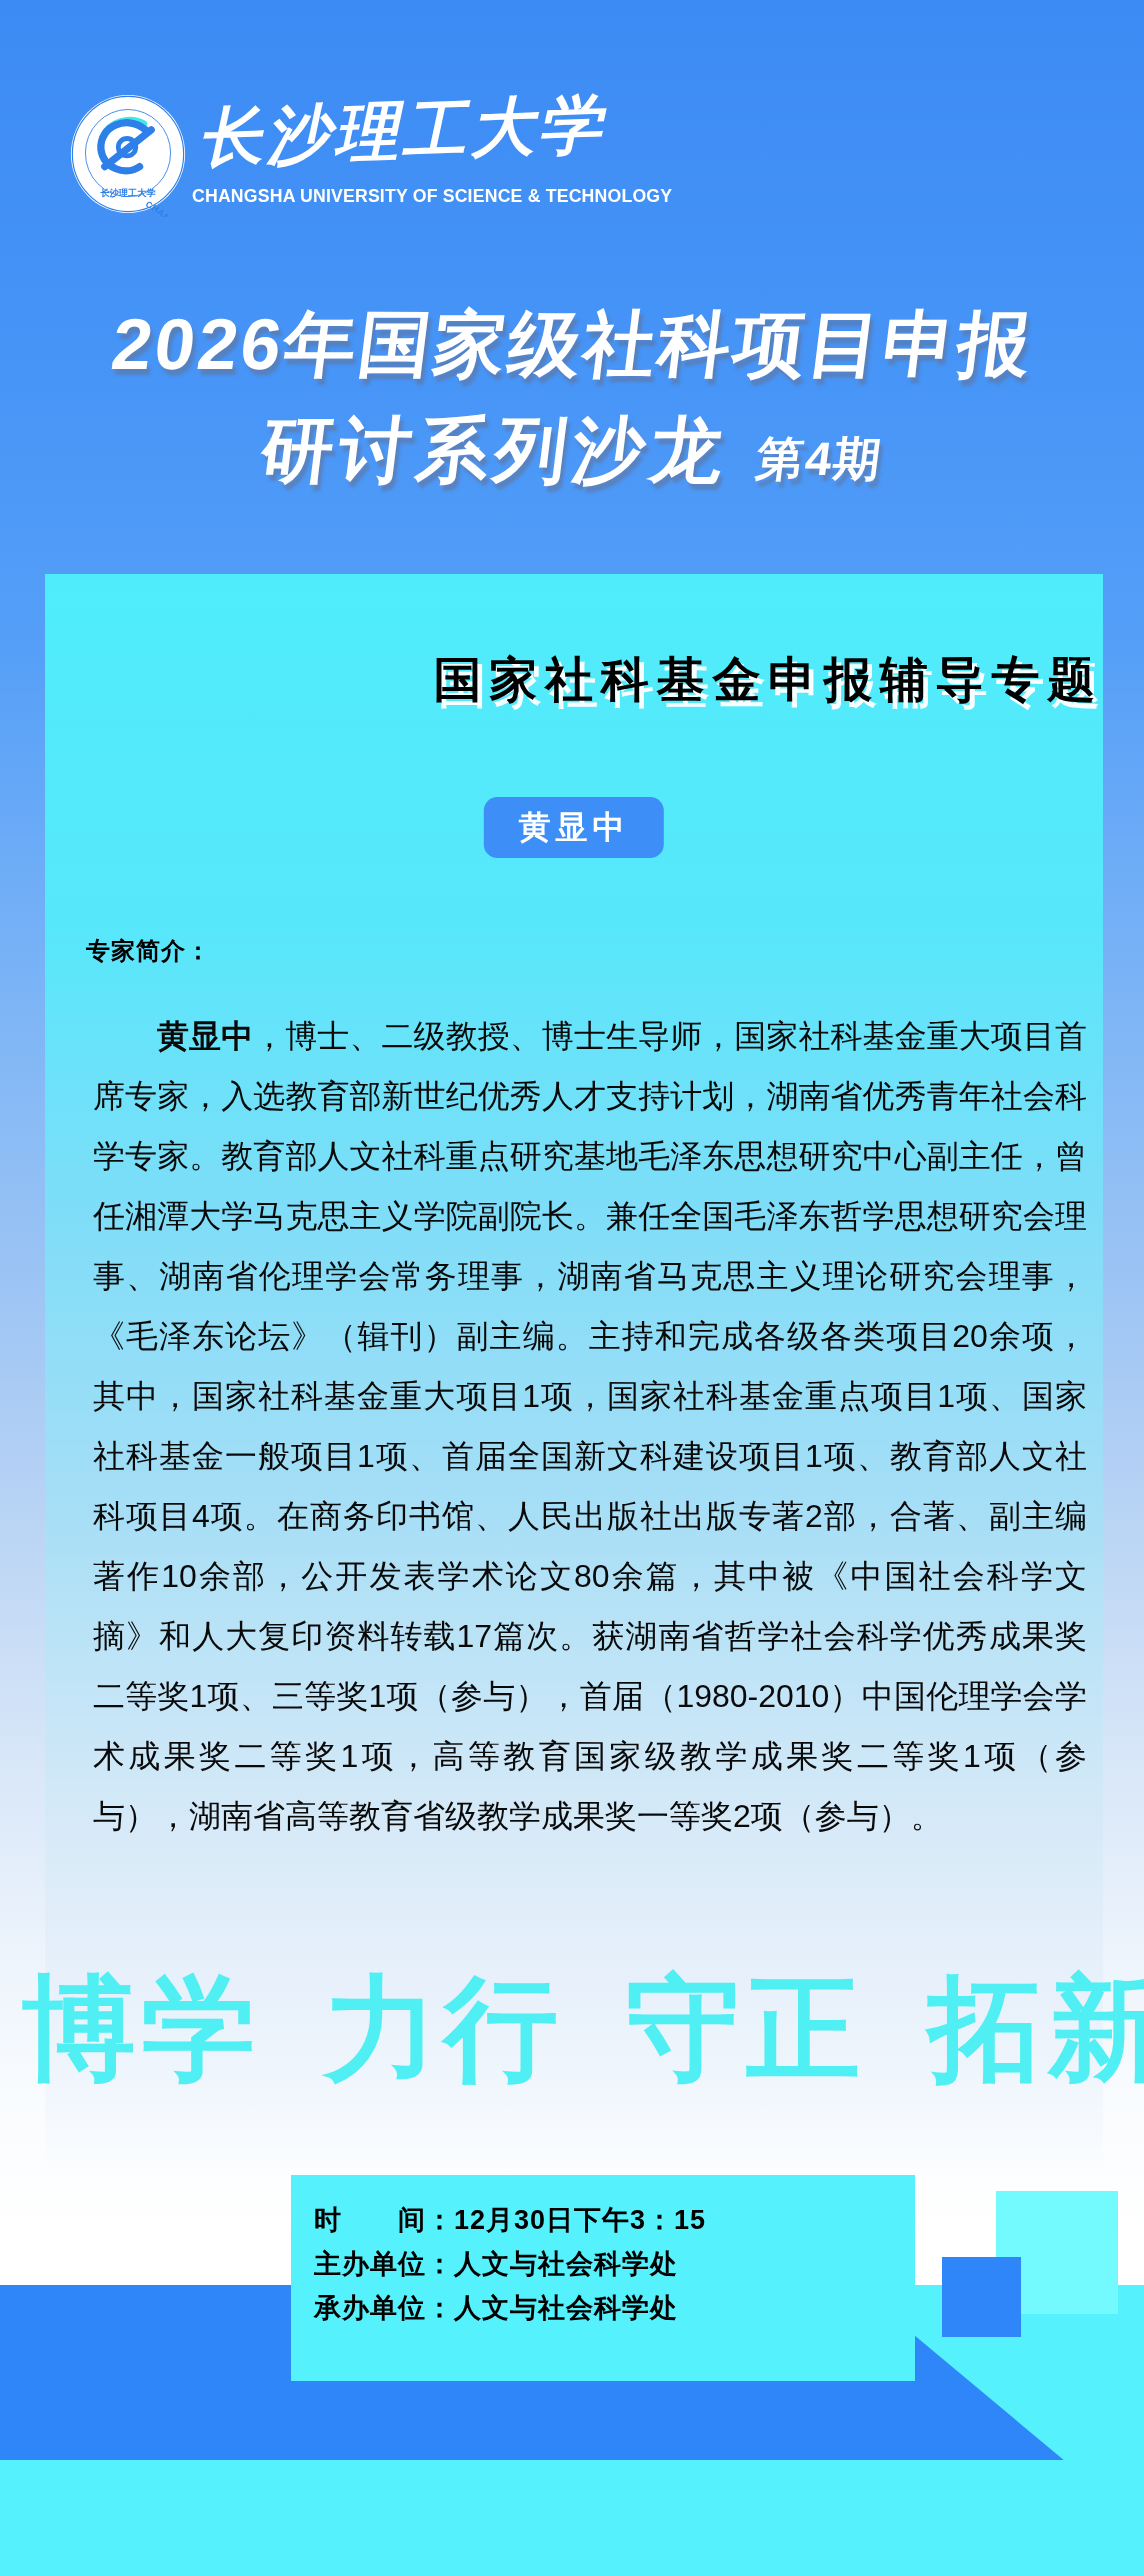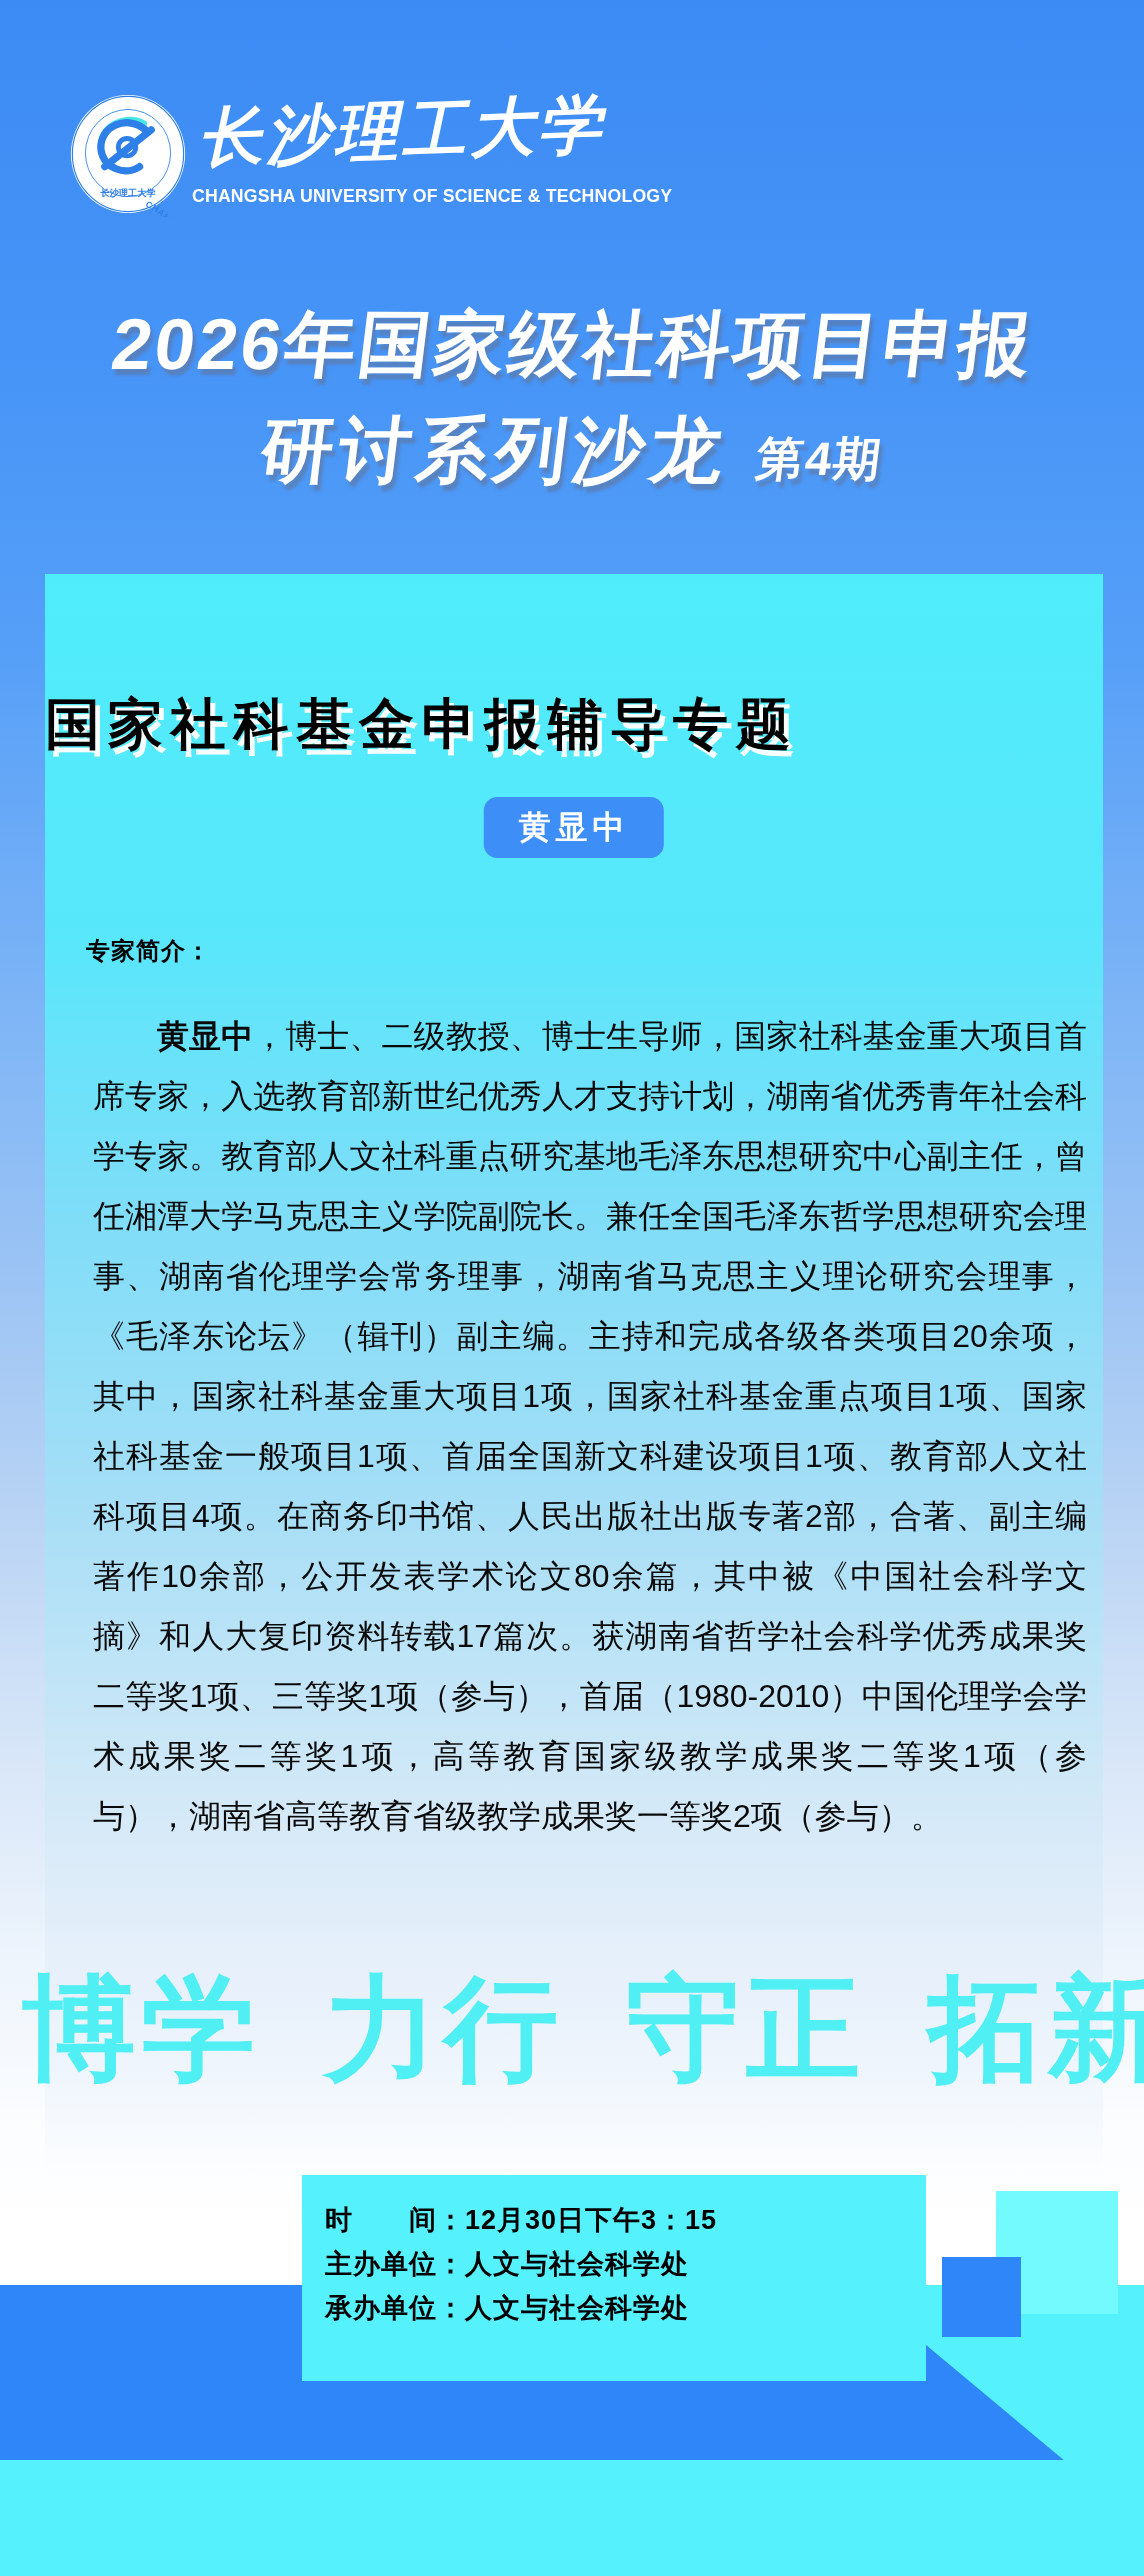--- a/index.html
+++ b/index.html
@@ -40,24 +40,23 @@
   .title-line2 .issue{font-size:47px;font-weight:900;letter-spacing:1.9px;padding-bottom:7.8px;white-space:nowrap;}
 
   
   .panel{
     left:45px;top:574px;width:1058px;height:1600px;
     background:linear-gradient(180deg,
       #4FEDFB 0%, #57E7FB 22%, #7FDDF8 40%, #A5DEF6 58%, #C3E5F7 70%,
       #D8EAF8 79%, #E8F1FB 88%, rgba(255,255,255,0) 100%);
   }
   .panel-title{
-    position:absolute;left:0;width:100%;top:74px;text-align:left;
-    color:#000;font-size:55px;font-weight:900;letter-spacing:7.8px;white-space:nowrap;
+    position:absolute;left:0;width:100%;top:74px;text-align:right;
+    color:#000;font-size:48px;font-weight:900;letter-spacing:7.8px;white-space:nowrap;
     text-shadow:4.8px 5.8px 0 rgba(255,255,255,.95);
-    margin-top:40px;
   }
   .speaker-badge{
     position:absolute;left:50%;top:223px;transform:translateX(-50%);
     background:#3E8EF7;border-radius:13.6px;padding:8.7px 35px;
     color:#fff;font-size:32px;font-weight:700;letter-spacing:4.8px;white-space:nowrap;
   }
   .intro-heading{
     position:absolute;left:41px;top:361px;
     color:#000;font-size:24px;font-weight:700;letter-spacing:1px;
   }
@@ -78,21 +77,21 @@
 
   
   .cyan-base{left:0;top:2285px;width:1145px;height:291px;background:#55F2FE;z-index:3;}
   .lightcyan-square{left:996px;top:2191px;width:122px;height:123px;background:#73FAFF;z-index:4;}
   .blue-band{
     left:0;top:2285px;width:1145px;height:175px;background:#2E86F8;z-index:5;
     clip-path:polygon(0 0, 74.6% 0, 92.9% 100%, 0 100%);
   }
   .blue-square{left:942px;top:2257px;width:79px;height:80px;background:#2E86F8;z-index:6;}
   .info-box{
-    left:302px;top:2175px;width:624px;height:206px;background:#55F2FE;z-index:7;
+    left:291px;top:2175px;width:624px;height:206px;background:#55F2FE;z-index:7;
     box-sizing:border-box;padding:23px 0 12px 23px;
   }
   .info-row{
     height:44px;display:flex;align-items:center;
     color:#000;font-size:27px;font-weight:800;letter-spacing:1px;white-space:nowrap;
   }
 </style>
 </head>
 <body>
 

